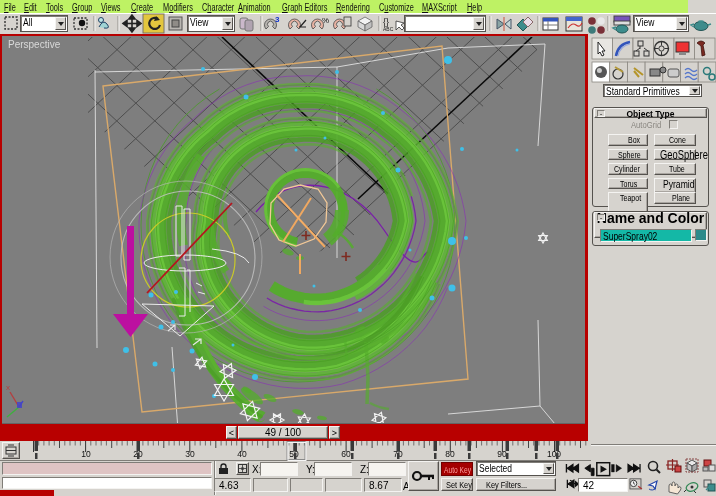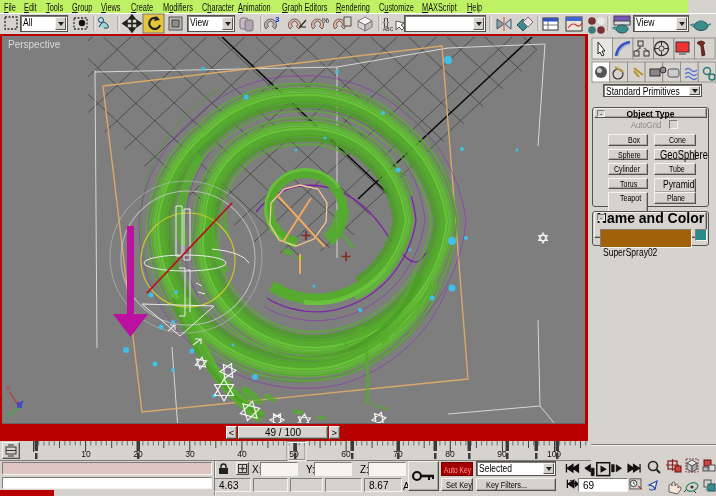--- a/index.html
+++ b/index.html
@@ -517,25 +517,25 @@
 <div class="abs sunkg" style="left:669px;top:120px;width:9px;height:9px"></div>
 <div class="abs btn" style="left:608px;top:134px;width:40px;height:11.5px;font-size:9px;line-height:11px;text-align:center"><span class="cond2" style="margin-left:15px">Box</span></div>
 <div class="abs btn" style="left:654px;top:134px;width:42px;height:11.5px;font-size:9px;line-height:11px;text-align:left"><span class="cond2" style="margin-left:14px">Cone</span></div>
 <div class="abs btn" style="left:608px;top:148.6px;width:40px;height:11.5px;font-size:9px;line-height:11px;text-align:left"><span class="cond2" style="margin-left:9px">Sphere</span></div>
 <div class="abs btn" style="left:654px;top:148.6px;width:42px;height:11.5px;font-size:12px;line-height:11px;text-align:left"><span class="cond2" style="margin-left:5px">GeoSphere</span></div>
 <div class="abs btn" style="left:608px;top:163.2px;width:40px;height:11.5px;font-size:9px;line-height:11px;text-align:left"><span class="cond2" style="margin-left:5px">Cylinder</span></div>
 <div class="abs btn" style="left:654px;top:163.2px;width:42px;height:11.5px;font-size:9px;line-height:11px;text-align:left"><span class="cond2" style="margin-left:14px">Tube</span></div>
 <div class="abs btn" style="left:608px;top:177.79999999999998px;width:40px;height:11.5px;font-size:9px;line-height:11px;text-align:left"><span class="cond2" style="margin-left:11px">Torus</span></div>
 <div class="abs btn" style="left:654px;top:177.79999999999998px;width:42px;height:15px;font-size:11px;line-height:11px;text-align:left"><span class="cond2" style="margin-left:8px">Pyramid</span></div>
 <div class="abs btn" style="left:608px;top:192.39999999999998px;width:40px;height:28px;font-size:9px;line-height:11px;text-align:right"><span class="cond2" style="margin-left:9px">Teapot</span></div>
-<div class="abs btn" style="left:654px;top:192.39999999999998px;width:42px;height:11.5px;font-size:9px;line-height:11px;text-align:left"><span class="cond2" style="margin-left:12px">Plane</span></div>
+<div class="abs btn" style="left:654px;top:192.39999999999998px;width:42px;height:11.5px;font-size:9px;line-height:11px;text-align:right"><span class="cond2" style="margin-left:12px">Plane</span></div>
 <div class="abs" style="left:592px;top:211px;width:117px;height:35px;border:1px solid #55524e;border-radius:3px"></div>
 <div class="abs btn" style="left:594px;top:212px;width:113px;height:26px;font-size:14px;font-weight:bold;line-height:10px">Name and Color</div>
 <div class="abs sunkg" style="left:597px;top:213.5px;width:8px;height:7px;font-size:8px;line-height:5px;text-align:center;color:#222">-</div>
-<div class="abs sunken" style="left:600px;top:229px;width:92px;height:13px;font-size:10px;padding:17px 0 0 2px;background:#a16207"><span class="cond">SuperSpray02</span></div>
+<div class="abs sunken" style="left:600px;top:229px;width:92px;height:13px;font-size:10px;padding:1px 0 0 2px;background:#14b8a6"><span class="cond">SuperSpray02</span></div>
 <div class="abs sunken" style="left:695px;top:229px;width:12px;height:12px;background:#2c8a8a"></div>
 <div class="abs sunkg" style="left:2px;top:462px;width:210px;height:13px;background:#dfc4c4"></div>
 <div class="abs sunken" style="left:2px;top:477px;width:210px;height:12px"></div>
 <div class="abs" style="left:0px;top:490px;width:54px;height:6px;background:#b80000"></div>
 <div class="abs" style="left:214px;top:461px;width:2px;height:34px;border-left:1px solid #807d78;border-right:1px solid #f4f3f1"></div>
 <svg class="abs" style="left:217px;top:463px" width="14" height="12">
     <rect x="2" y="5" width="9" height="6" fill="#222"></rect>
     <path d="M4,5 v-1.5 a2.5,2.5 0 0,1 5,0 V5" fill="none" stroke="#222" stroke-width="1.4"></path>
   </svg>
 <div class="abs btn" style="left:236px;top:462px;width:13px;height:13px"></div>
@@ -580,21 +580,21 @@
       <path d="M56,5.5 h3 v8 h-3 Z M61,5.5 l6,4 l-6,4 Z" transform="translate(0,0)" fill="#111" stroke="#111" stroke-width="0.5"></path>
       <path d="M74,5.5 l6,4 l-6,4 Z M80,5.5 l6,4 l-6,4 Z M87,5 v9" fill="#111" stroke="#111" stroke-width="1.4"></path>
       <path d="M8,22 v9 M9,26.5 l6,-4 v8 Z M17,26.5 l-6,-4" fill="#111" stroke="#111" stroke-width="1.4"></path>
       <path d="M16,22.5 l5,4 l-5,4 Z" fill="#111"></path>
       <rect x="76" y="21" width="12" height="11" fill="#d6d3ce" stroke="#555"></rect>
       <circle cx="80" cy="26" r="3.5" fill="#eee" stroke="#333"></circle>
       <path d="M80,24 v2 l1.5,1" stroke="#333" fill="none"></path>
       <path d="M85,29 l4,3" stroke="#a33" stroke-width="1.5"></path>
     </g>
   </svg>
-<div class="abs sunken" style="left:578px;top:478px;width:50px;height:14px;font-size:10px;padding:1px 0 0 4px">69</div>
+<div class="abs sunken" style="left:578px;top:478px;width:50px;height:14px;font-size:10px;padding:1px 0 0 4px">42</div>
 <svg class="abs" style="left:644px;top:457px" width="72" height="39">
     <circle cx="9" cy="9" r="4.5" fill="none" stroke="#222" stroke-width="1.6"></circle>
     <line x1="12.5" y1="12.5" x2="16" y2="16" stroke="#222" stroke-width="2"></line>
     <rect x="24" y="4" width="9" height="8" fill="none" stroke="#882222" stroke-width="1.3"></rect>
     <path d="M28.5,2 v12 M22,8 h13" stroke="#882222" stroke-width="1.2"></path>
     <rect x="31" y="9" width="6" height="6" fill="#cc4444" stroke="#661111"></rect>
     <path d="M43,6 l5,-3 l5,3 l-5,3 Z" fill="#e8e8e8" stroke="#555"></path>
     <path d="M43,6 v6 l5,3 v-6 Z" fill="#c5c5c5" stroke="#555"></path>
     <path d="M53,6 v6 l-5,3 v-6 Z" fill="#a8a8a8" stroke="#555"></path>
     <rect x="42" y="2" width="12" height="13" fill="none" stroke="#884444" stroke-dasharray="2,1"></rect>

